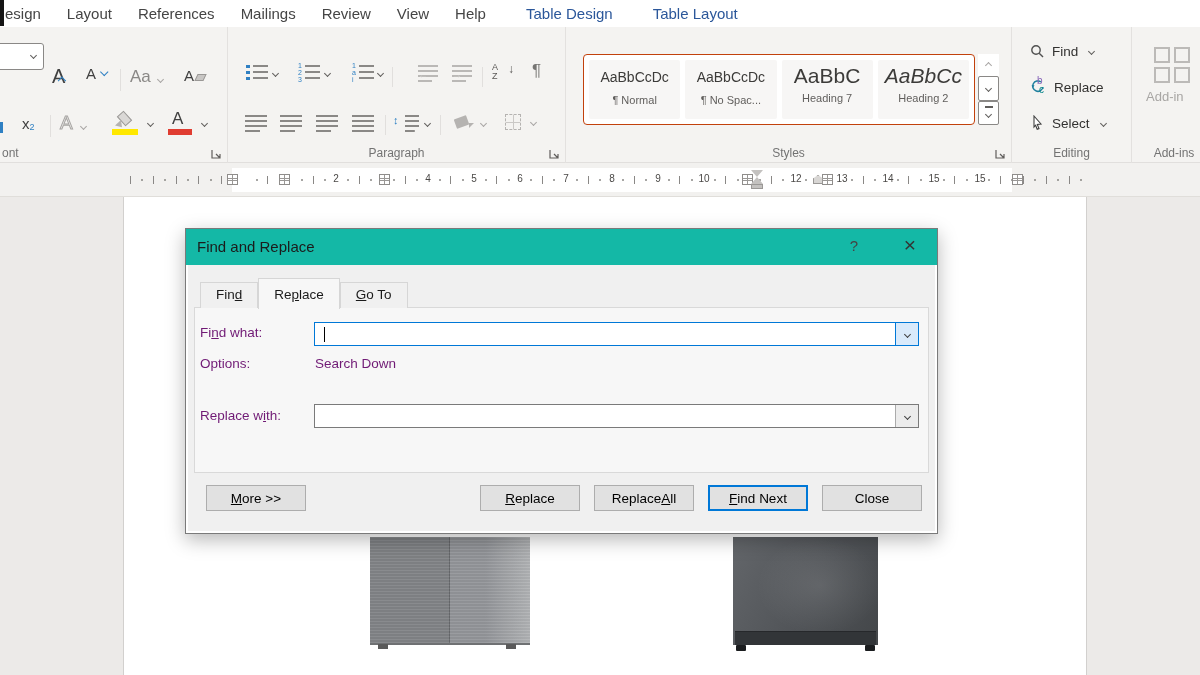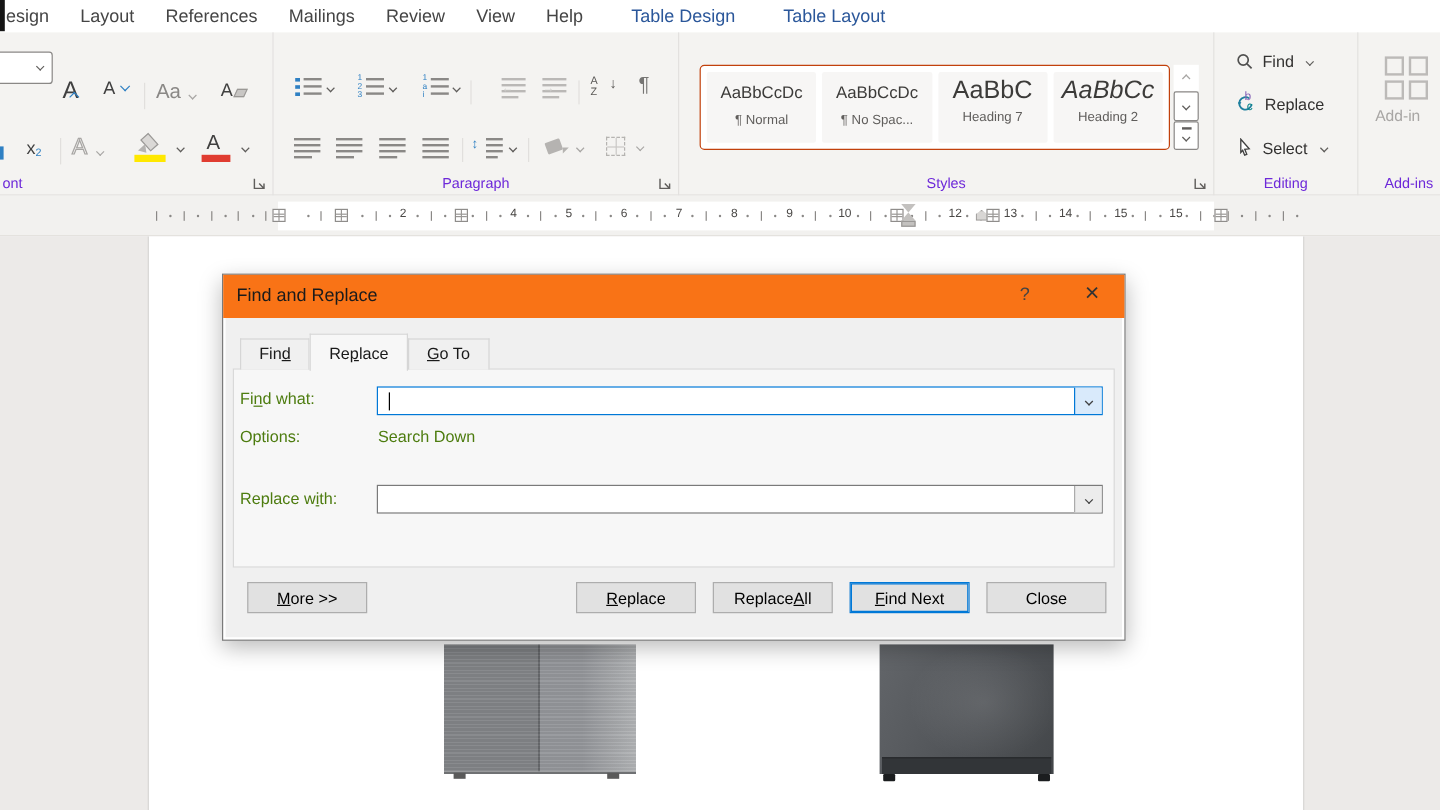--- a/index.html
+++ b/index.html
@@ -11,21 +11,21 @@
   #menubar { position:absolute; left:0; top:0; width:1200px; height:27px; background:#fff; display:flex; align-items:center; }
   #corner-notch { position:absolute; left:0; top:0; width:4px; height:26px; background:#151515; }
   .menu-item { padding:0 13px; font-size:15px; color:#454545; white-space:nowrap; cursor:default; }
   .menu-item:first-child { padding-left:5px; }
   .menu-item.contextual { color:#2b579a; }
   .menu-item.gap-before { margin-left:14px; }
 
   
   #ribbon { position:absolute; left:0; top:27px; width:1200px; height:136px; background:#f4f3f1; border-bottom:1px solid #e1dfdd; }
   .rgroup { position:absolute; top:0; height:136px; border-right:1px solid #e3e1df; }
-  .rgroup-label { position:absolute; bottom:3px; left:0; width:100%; text-align:center; font-size:12px; color:#6d28d9; }
+  .rgroup-label { position:absolute; bottom:3px; left:0; width:100%; text-align:center; font-size:12px; color:#737373; }
   .launcher { position:absolute; right:5px; bottom:5px; width:12px; height:12px; }
   .vdiv { position:absolute; width:1px; background:#e1dfdd; }
   .chv { display:inline-block; width:6px; height:6px; border-right:1.5px solid #605e5c; border-bottom:1.5px solid #605e5c; transform:rotate(45deg); }
   .chv.small { width:5px; height:5px; }
   .chv.up { transform:rotate(-135deg); }
   .chv.gray { border-color:#a8a6a4; }
 
   
   #g-font { left:0; width:228px; }
   #fontsize-combo { position:absolute; left:-32px; top:16px; width:76px; height:27px; background:#fff; border:1px solid #8a8886; border-radius:3px; }
@@ -149,30 +149,30 @@
   #fridge-silver .foot.l { left:8px; } #fridge-silver .foot.r { right:14px; }
   #fridge-dark { position:absolute; left:609px; top:340px; width:145px; height:108px;
       background:radial-gradient(90px 70px at 60% 45%, rgba(255,255,255,.10), rgba(255,255,255,0) 70%),
                  linear-gradient(120deg,#63666a 0%, #515458 55%, #434649 100%); }
   #fridge-dark .plinth { position:absolute; left:2px; right:2px; bottom:0; height:14px; background:#323538; border-top:1px solid #26282b; }
   #fridge-dark .foot { position:absolute; bottom:-6px; width:10px; height:6px; background:#1b1d1f; border-radius:1px; }
   #fridge-dark .foot.l { left:3px; } #fridge-dark .foot.r { right:3px; }
 
   
   #dialog { position:absolute; left:185px; top:228px; width:753px; height:306px; background:#fff; border:1px solid #7a7a7a; box-shadow:0 6px 18px rgba(0,0,0,.28); }
-  #dlg-titlebar { position:absolute; left:0; top:0; width:100%; height:36px; background:#f97316; }
+  #dlg-titlebar { position:absolute; left:0; top:0; width:100%; height:36px; background:#14b8a6; }
   #dlg-title { position:absolute; left:11px; top:9px; font-size:15px; color:#1b1b1b; }
   #dlg-help { position:absolute; right:72px; top:8px; font-size:15px; color:#444; width:22px; text-align:center; cursor:default; }
   #dlg-close { position:absolute; right:14px; top:4px; font-size:21px; color:#333; width:26px; text-align:center; cursor:default; }
   #dlg-body { position:absolute; left:2px; right:2px; top:36px; bottom:2px; background:#f0f0f0; }
   #dlg-tabs { position:absolute; left:12px; top:12px; height:31px; display:flex; align-items:flex-end; z-index:2; }
   .dtab { padding:4px 15px 6px; font-size:13.5px; color:#1a1a1a; background:#f0f0f0; border:1px solid #d6d6d6; border-bottom:none; cursor:default; }
   .dtab.active { background:#f7f7f7; padding-top:8px; padding-bottom:7px; position:relative; top:1px; }
   #dlg-pane { position:absolute; left:6px; right:6px; top:42px; height:166px; background:#f7f7f7; border:1px solid #d9d9d9; }
-  .fld-label { position:absolute; font-size:13.5px; color:#4d7c0f; }
+  .fld-label { position:absolute; font-size:13.5px; color:#701a75; }
   .combo { position:absolute; left:119px; right:9px; height:24px; background:#fff; }
   .combo input { position:absolute; left:1px; top:1px; right:24px; bottom:1px; border:none; outline:none; font-size:13px; font-family:"Liberation Sans",sans-serif; background:transparent; padding-left:8px; }
   #find-combo { top:14px; border:1px solid #0078d7; }
   #find-combo .caret { position:absolute; left:9px; top:4px; width:1px; height:15px; background:#000; }
   #replace-combo { top:96px; border:1px solid #7a7a7a; }
   .combo .dd { position:absolute; right:0; top:0; bottom:0; width:23px; display:flex; align-items:center; justify-content:center; }
   #find-combo .dd { background:#d9eafb; border-left:1px solid #0078d7; }
   #replace-combo .dd { background:#ececec; border-left:1px solid #ababab; }
   .combo .dd .chv { border-color:#404040; }
   u { text-decoration:underline; }

